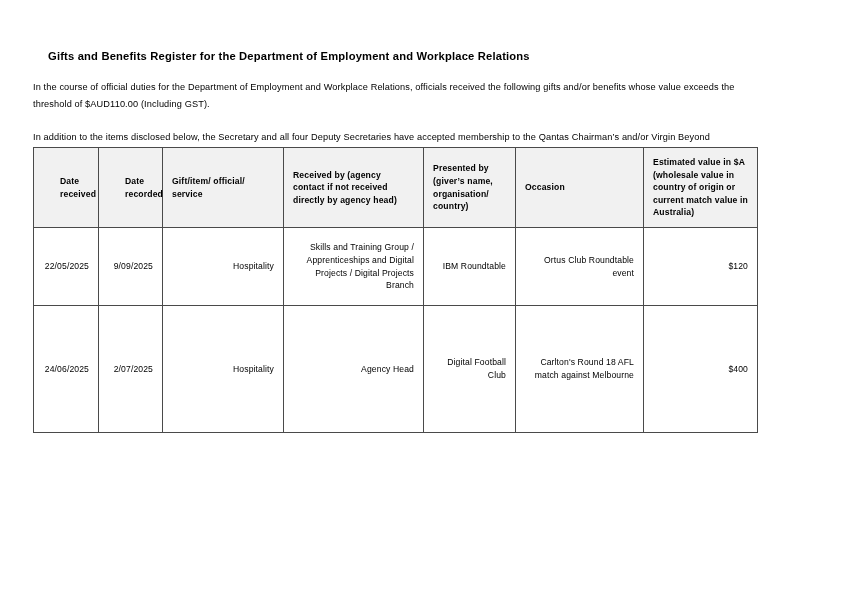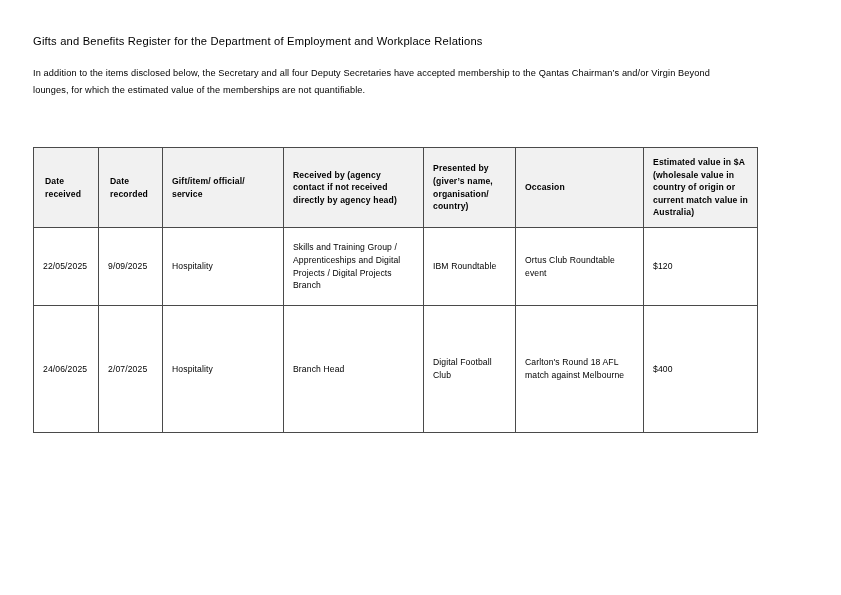--- a/index.html
+++ b/index.html
@@ -25,24 +25,24 @@
   .content {
     position: absolute;
     left: 33px;
     top: 33px;
     width: 740px;
   }
 
   
   .doc-title {
     font-size: 11.2px;
-    font-weight: normal;
+    font-weight: bold;
     line-height: 16px;
     letter-spacing: 0.18px;
-    margin: 0;
+    margin: 15px;
     padding: 0;
   }
   .doc-title .line2 {
     display: block;
   }
 
   
   .intro {
     margin: 0;
     padding: 0;
@@ -62,37 +62,38 @@
     width: 724px;
     border-collapse: collapse;
     table-layout: fixed;
   }
   .register-table td,
   .register-table th {
     border: 1px solid #4a4a4a;
     vertical-align: middle;
     padding: 0;
     box-sizing: border-box;
+    text-align: right;
   }
 
   .register-table thead th {
     background: #f1f1f1;
     height: 80px;
     text-align: left;
     font-weight: bold;
     font-size: 8.6px;
     line-height: 12.6px;
     letter-spacing: 0.15px;
     vertical-align: middle;
   }
   .register-table thead th .cellpad {
     padding: 0 9px;
   }
   .register-table thead th.ctr .cellpad {
-    padding-left: 11px;
+    padding-left: 26px;
   }
 
   .register-table tbody td {
     font-size: 8.6px;
     line-height: 12.6px;
     letter-spacing: 0.12px;
     font-weight: normal;
   }
   .register-table tbody td .cellpad {
     padding: 0 9px;
@@ -113,20 +114,21 @@
 <body>
 
 <div class="page">
 
   <div class="content">
 
     <div class="doc-title">
       <span>Gifts and Benefits Register for the Department of Employment and Workplace Relations</span>
     </div>
 
+    <p class="intro first">In the course of official duties for the Department of Employment and Workplace Relations, officials received the following gifts and/or benefits whose value exceeds the threshold of $AUD110.00 (Including GST).</p>
 
     <p class="intro second">In addition to the items disclosed below, the Secretary and all four Deputy Secretaries have accepted membership to the Qantas Chairman’s and/or Virgin Beyond lounges, for which the estimated value of the memberships are not quantifiable.</p>
 
   </div>
 
   <table class="register-table">
     <colgroup>
       <col class="col-date-received">
       <col class="col-date-recorded">
       <col class="col-gift">
@@ -188,21 +190,21 @@
         <td>
           <div class="cellpad">24/06/2025</div>
         </td>
         <td>
           <div class="cellpad">2/07/2025</div>
         </td>
         <td>
           <div class="cellpad">Hospitality</div>
         </td>
         <td>
-          <div class="cellpad">Branch Head</div>
+          <div class="cellpad">Agency Head</div>
         </td>
         <td>
           <div class="cellpad">Digital Football Club</div>
         </td>
         <td>
           <div class="cellpad">Carlton's Round 18 AFL match against Melbourne</div>
         </td>
         <td>
           <div class="cellpad">$400</div>
         </td>

